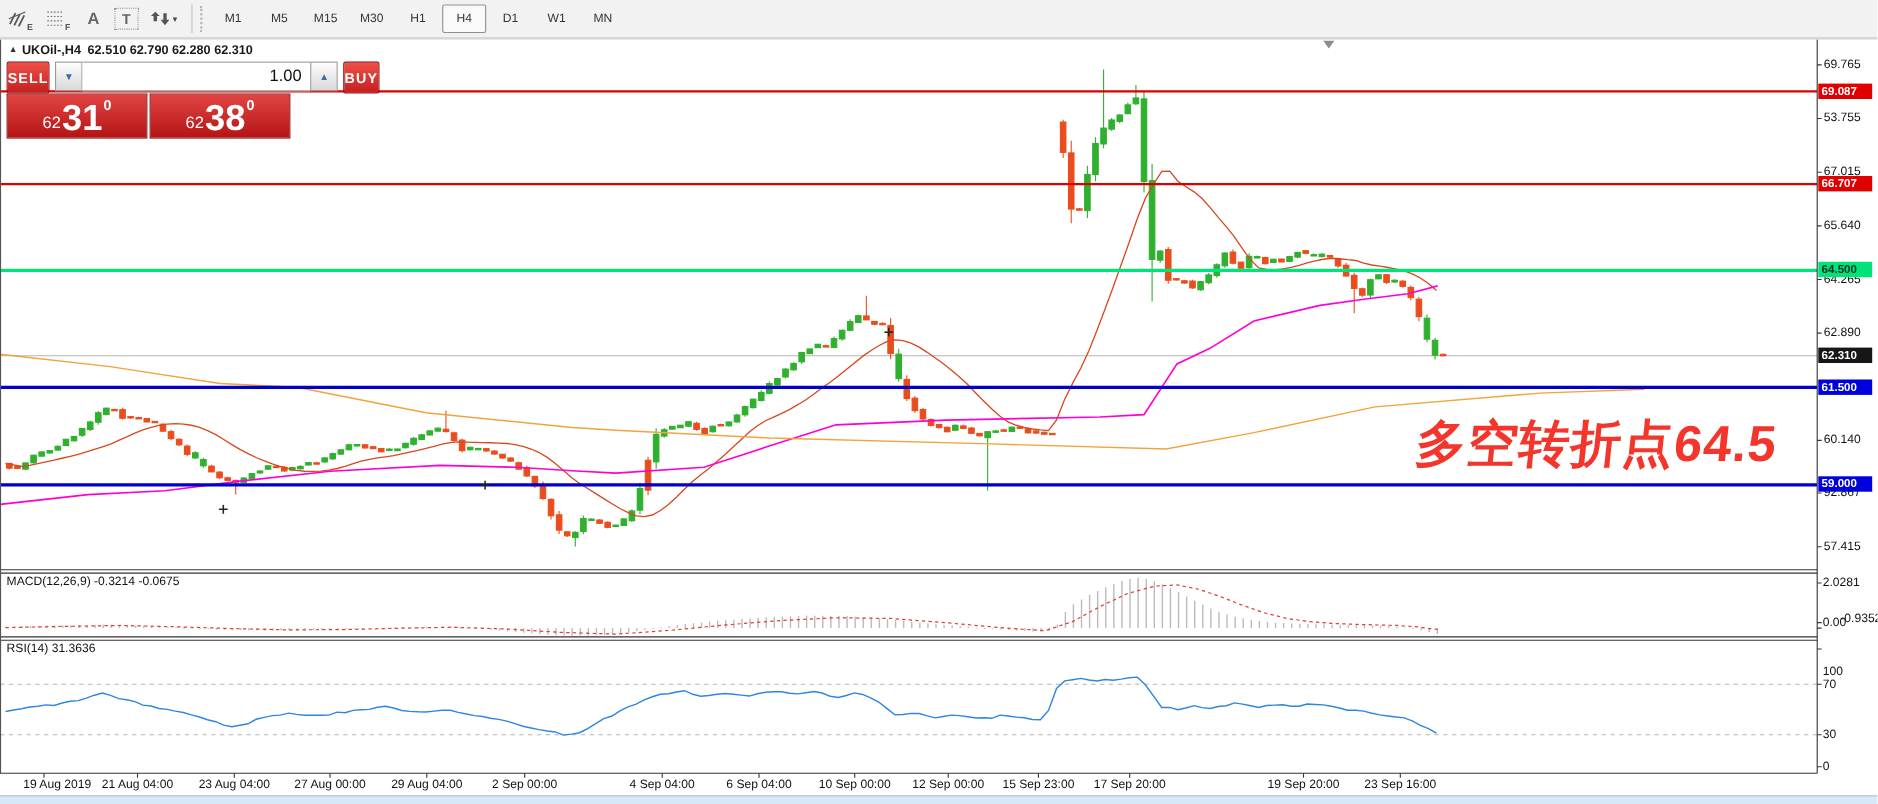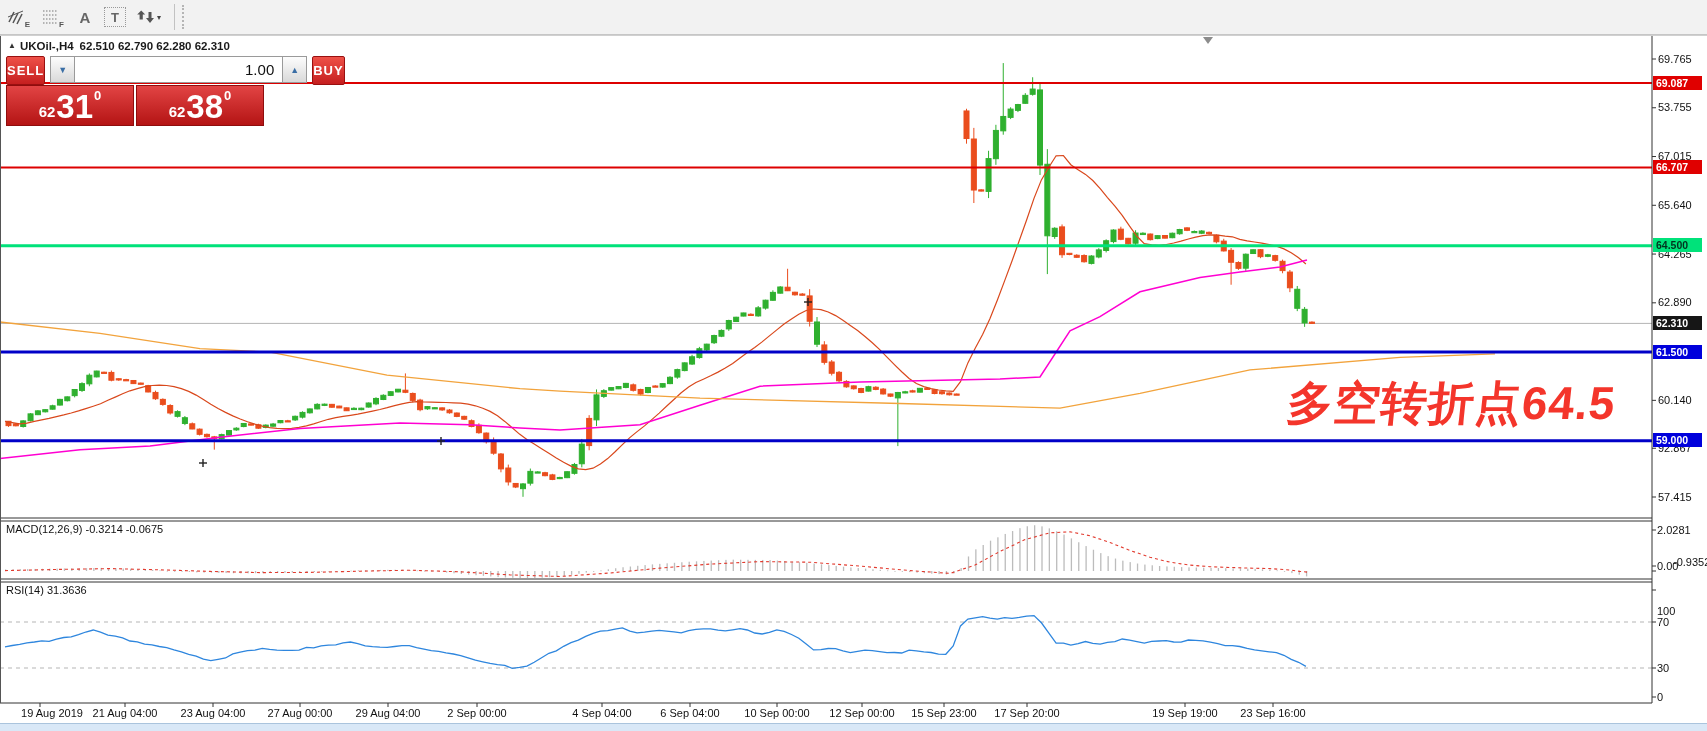--- a/index.html
+++ b/index.html
@@ -31,21 +31,21 @@
            background:linear-gradient(#ee5148,#c51f1f);}
   .vol-wrap{display:flex;flex:1;margin:0 5px;height:27px;}
   .spin{width:23px;background:linear-gradient(#fdfdfd,#d9d9d9);border:1px solid #9a9a9a;display:flex;
         align-items:center;justify-content:center;font-size:9px;color:#3a6ea5;}
   .vol-input{flex:1;border:1px solid #9a9a9a;border-left:none;border-right:none;text-align:right;
              font-size:15px;padding:0 8px 0 0;color:#111;font-family:"Liberation Sans",sans-serif;}
   .trade-row2{display:flex;margin-top:2px;}
   .bigprice{width:128px;height:41px;color:#fff;display:flex;align-items:flex-end;justify-content:center;
             background:linear-gradient(#e24444,#b41414);border:1px solid #8f0d0d;padding-bottom:2px;box-sizing:border-box;}
   .bigprice+.bigprice{margin-left:2px;}
-  .bp-small{font-size:15px;font-weight:bold;margin-bottom:3px;}
+  .bp-small{font-size:15px;font-weight:normal;margin-bottom:3px;}
   .bp-big{font-size:33px;font-weight:bold;line-height:33px;margin:0 1px;}
   .bp-sup{font-size:13px;font-weight:bold;align-self:flex-start;margin-top:2px;}
   
   .ind-label{position:absolute;font-size:11px;color:#111;z-index:5;}
   .annotation{position:absolute;left:1287px;top:373px;z-index:7;font-size:46px;font-weight:bold;
               color:#f4352b;transform:skewX(-6deg);white-space:nowrap;letter-spacing:1px;}
   .ptick{position:absolute;left:1658px;font-size:11px;color:#111;}
   .pbadge{position:absolute;left:1653px;font-size:10.5px;font-weight:bold;padding:1px 4px 1px 3px;min-width:42px;}
   .mtick{position:absolute;left:1657px;font-size:11px;color:#111;background:rgba(255,255,255,.0);}
   .dlabel{position:absolute;top:707px;font-size:11px;color:#111;transform:translateX(-50%);white-space:nowrap;}
@@ -87,20 +87,31 @@
       <svg width="18" height="16" viewBox="0 0 18 16">
         <g fill="#555">
             <path d="M4 2 l5 5 -3 0 0 6 -4 0 0 -6 -3 0 z" transform="translate(1,0) scale(0.8)"></path>
         <path d="M13 14 l4 -5 -2.5 0 0 -6 -3 0 0 6 -2.5 0 z"></path>
           </g>
       </svg>
       <span class="caret">▾</span>
     </div>
     <div class="tb-sep"></div>
     <div class="tb-handle"></div>
+    <div id="tf-group" style="display:flex;">
+        <div class="tf-btn">M1</div>
+        <div class="tf-btn">M5</div>
+        <div class="tf-btn">M15</div>
+        <div class="tf-btn">M30</div>
+        <div class="tf-btn">H1</div>
+        <div class="tf-btn active">H4</div>
+        <div class="tf-btn">D1</div>
+        <div class="tf-btn">W1</div>
+        <div class="tf-btn">MN</div>
+      </div>
   </div>
 
   <svg id="chart-svg" class="chart-svg" width="1707" height="731" viewBox="0 0 1707 731">
       <defs>
         <clipPath id="mainClip">
           <rect x="0" y="36" width="1652" height="482"></rect>
         </clipPath>
         <clipPath id="macdClip">
           <rect x="0" y="521" width="1652" height="57"></rect>
         </clipPath>
@@ -778,18 +789,18 @@
       <span class="dlabel" style="left: 213px;">23 Aug 04:00</span>
       <span class="dlabel" style="left: 300px;">27 Aug 00:00</span>
       <span class="dlabel" style="left: 388px;">29 Aug 04:00</span>
       <span class="dlabel" style="left: 477px;">2 Sep 00:00</span>
       <span class="dlabel" style="left: 602px;">4 Sep 04:00</span>
       <span class="dlabel" style="left: 690px;">6 Sep 04:00</span>
       <span class="dlabel" style="left: 777px;">10 Sep 00:00</span>
       <span class="dlabel" style="left: 862px;">12 Sep 00:00</span>
       <span class="dlabel" style="left: 944px;">15 Sep 23:00</span>
       <span class="dlabel" style="left: 1027px;">17 Sep 20:00</span>
-      <span class="dlabel" style="left: 1185px;">19 Sep 19:00</span>
+      <span class="dlabel" style="left: 1185px;">19 Sep 20:00</span>
       <span class="dlabel" style="left: 1273px;">23 Sep 16:00</span>
     </div>
 
   <div class="bottom-strip"></div>
 </div>
 
 </body></html>

